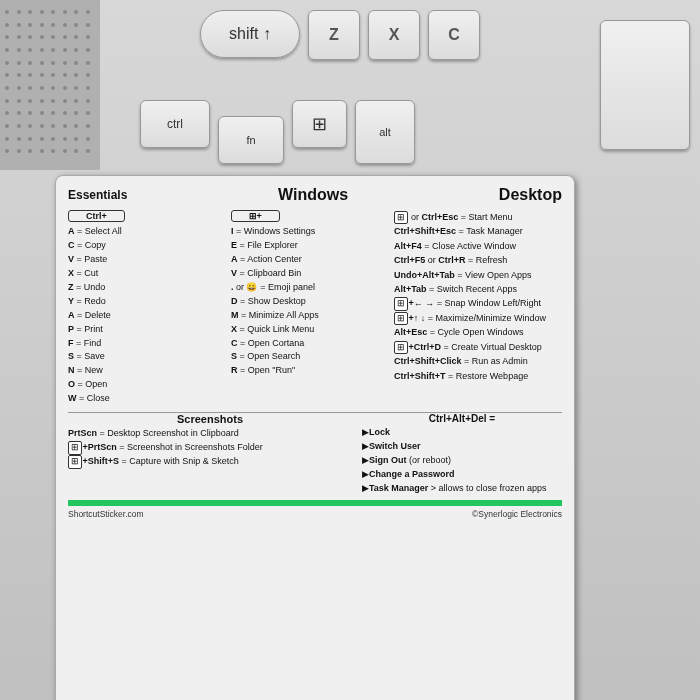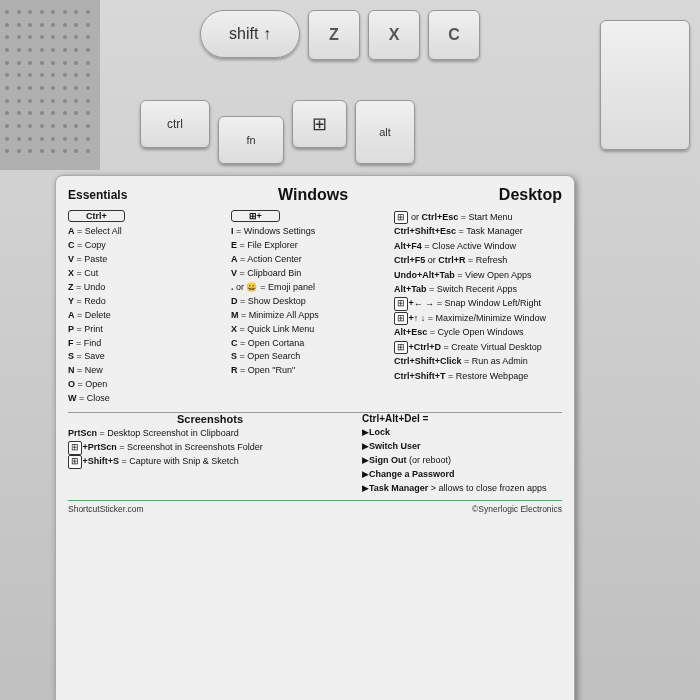--- a/index.html
+++ b/index.html
@@ -183,27 +183,27 @@
     .ss-title {
       font-size: 11px;
       font-weight: bold;
       text-align: center;
       margin-bottom: 2px;
     }
 
     .ss-title-right {
       font-size: 10px;
       font-weight: bold;
-      text-align: left;
+      text-align: center;
       margin-bottom: 2px;
     }
 
     .sticker-footer {
       margin-top: 4px;
-      border-top: 1px solid #22c55e;
+      border-top: 6px solid #22c55e;
       padding-top: 3px;
       display: flex;
       justify-content: space-between;
       font-size: 8.5px;
       color: #333;
     }
 
     .right-key {
       position: absolute;
       right: 10px;

